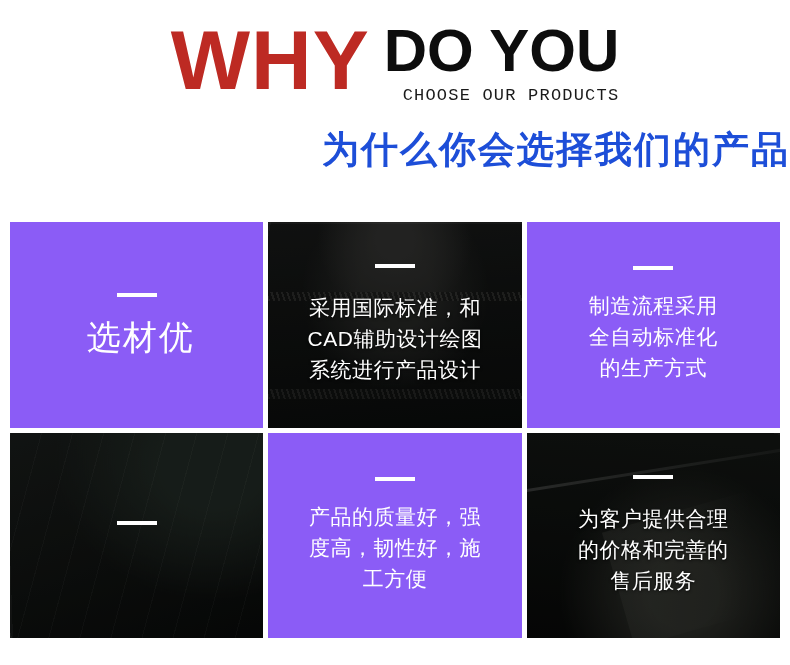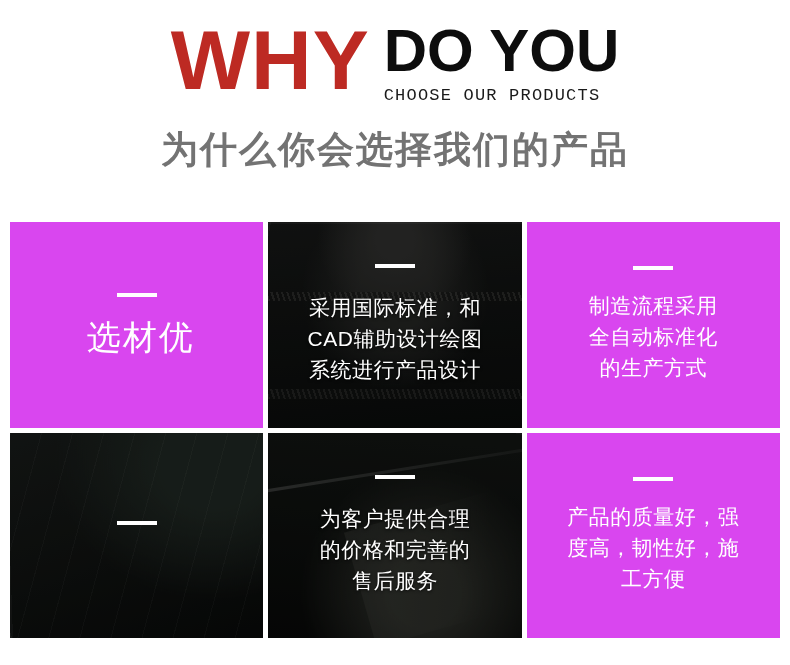--- a/index.html
+++ b/index.html
@@ -15,50 +15,50 @@
   .header{position:absolute;left:0;top:0;width:790px;height:215px;}
   .title-row{
     position:absolute;left:0;top:18px;width:790px;
     display:flex;align-items:flex-start;justify-content:center;
   }
   .why{
     font-size:84px;line-height:84px;font-weight:700;
     color:#bd2a23;letter-spacing:1px;
     font-family:"Liberation Sans","DejaVu Sans",sans-serif;
   }
-  .en-block{display:flex;flex-direction:column;margin-left:14px;padding-top:2px;}
+  .en-block{display:flex;flex-direction:column;align-items:flex-end;margin-left:14px;padding-top:2px;}
   .doyou{
     font-size:60px;line-height:62px;font-weight:700;color:#0d0d0d;letter-spacing:0px;
   }
   .choose{
     font-size:17px;line-height:20px;font-weight:400;color:#1a1a1a;
     letter-spacing:1.2px;margin-top:4px;font-family:Liberation Mono, monospace;
   }
   .cn-title{
-    position:absolute;left:0;top:128px;width:790px;text-align:center;
-    font-size:37px;line-height:44px;font-weight:700;color:#737373;
+    position:absolute;left:0;top:128px;width:790px;text-align:right;
+    font-size:37px;line-height:44px;font-weight:700;color:#1d4ed8;
     letter-spacing:2px;
   }
 
   
   .grid{
     position:absolute;left:10px;top:222px;
     width:770px;height:416px;
     display:grid;
     grid-template-columns:1fr 1fr 1fr;
     grid-template-rows:1fr 1fr;
     gap:5px;
     background:#ffffff;
   }
   .cell{
     position:relative;overflow:hidden;
     display:flex;flex-direction:column;
     align-items:center;justify-content:center;
   }
-  .cell-blue{background:#d946ef;}
+  .cell-blue{background:#8b5cf6;}
   .cell-photo{background:#0b0c0c;}
 
   
   .photo-bg{position:absolute;inset:0;}
 
   .ph-cable{
     background:
       linear-gradient(180deg, rgba(255,255,255,.055) 0 2px, rgba(0,0,0,0) 2px 12px),
       linear-gradient(100deg, rgba(255,255,255,.05) 0 3px, rgba(0,0,0,0) 3px 14px),
       radial-gradient(circle at 50% 8%, #3a3a38 0 7%, rgba(0,0,0,0) 34%),
@@ -167,34 +167,34 @@
     </div>
 
     <div class="cell cell-photo">
       <div class="photo-bg ph-fence"></div>
       <div class="scrim"></div>
       <div class="cell-inner">
         <div class="dash"></div>
       </div>
     </div>
 
+    <div class="cell cell-blue">
+      <div class="cell-inner">
+        <div class="dash"></div>
+        <div class="cell-text body-text">产品的质量好，强
+度高，韧性好，施
+工方便</div>
+      </div>
+    </div>
+
     <div class="cell cell-photo">
       <div class="photo-bg ph-road"></div>
       <div class="scrim"></div>
       <div class="cell-inner">
         <div class="dash"></div>
         <div class="cell-text body-text">为客户提供合理
 的价格和完善的
 售后服务</div>
       </div>
     </div>
 
-    <div class="cell cell-blue">
-      <div class="cell-inner">
-        <div class="dash"></div>
-        <div class="cell-text body-text">产品的质量好，强
-度高，韧性好，施
-工方便</div>
-      </div>
-    </div>
-
   </div>
 </div>
 
 </body></html>

